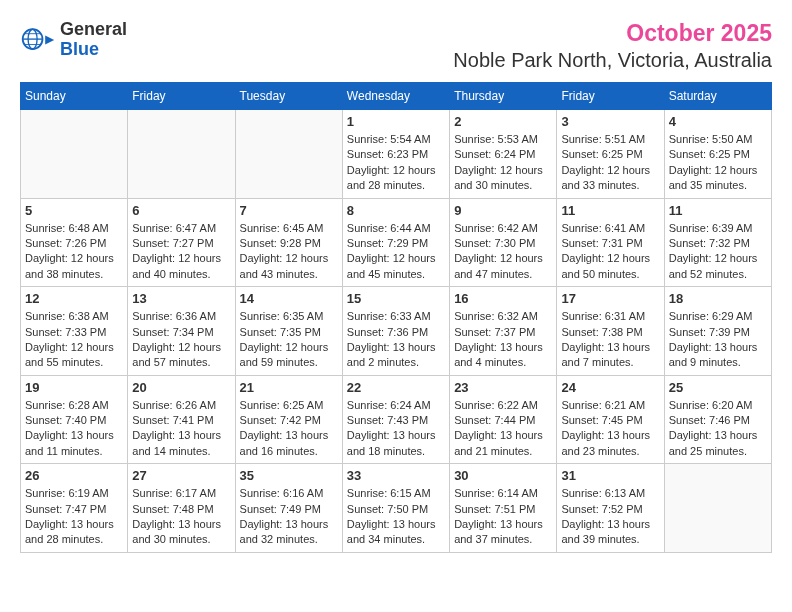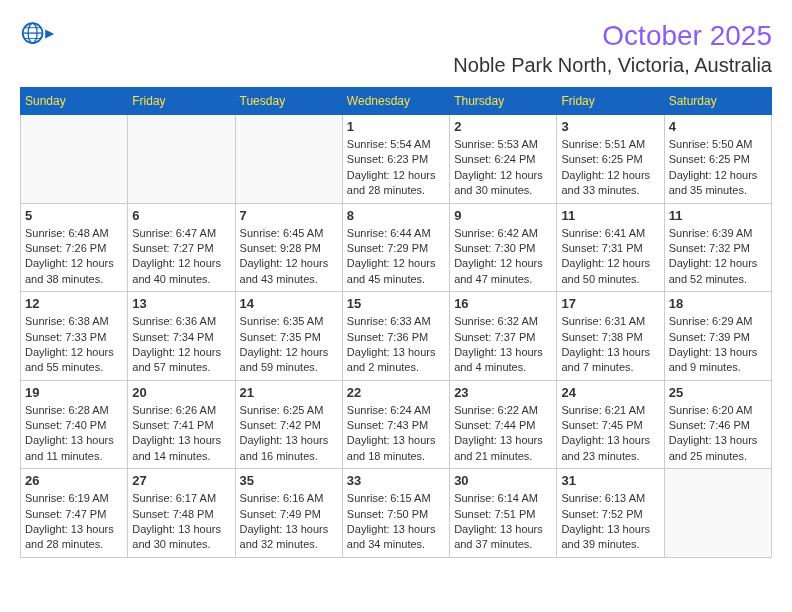--- a/index.html
+++ b/index.html
@@ -29,38 +29,38 @@
     }
     .logo-blue { color: #1565c0; }
     .logo-icon {
       width: 36px;
       height: 28px;
     }
     .title-block {
       text-align: right;
     }
     .month-year {
-      font-size: 28px;
-      font-weight: normal;
-      color: #8b5cf6;
+      font-size: 23px;
+      font-weight: bold;
+      color: #ec4899;
     }
     .location {
       font-size: 20px;
       color: #333;
       margin-top: 2px;
     }
     .calendar {
       width: 100%;
       border-collapse: collapse;
       border: 1px solid #ccc;
       font-size: 11px;
     }
     .calendar th {
       background: #1565c0;
-      color: #fde047;
+      color: #ffffff;
       padding: 6px 4px;
       text-align: left;
       font-weight: normal;
       font-size: 12px;
       border: 1px solid #1565c0;
     }
     .calendar td {
       vertical-align: top;
       padding: 4px;
       border: 1px solid #ccc;
@@ -91,20 +91,24 @@
     <svg class="logo-icon" viewBox="0 0 40 30">
 
       <circle cx="14" cy="14" r="11" fill="none" stroke="#1565c0" stroke-width="2"></circle>
       <ellipse cx="14" cy="14" rx="5" ry="11" fill="none" stroke="#1565c0" stroke-width="1.5"></ellipse>
       <line x1="3" y1="14" x2="25" y2="14" stroke="#1565c0" stroke-width="1.5"></line>
       <line x1="5" y1="8" x2="23" y2="8" stroke="#1565c0" stroke-width="1"></line>
       <line x1="5" y1="20" x2="23" y2="20" stroke="#1565c0" stroke-width="1"></line>
 
       <polygon points="28,10 38,15 28,20" fill="#1565c0"></polygon>
     </svg>
+    <div>
+      <div class="logo-text" style="color:#333;">General</div>
+      <div class="logo-text logo-blue">Blue</div>
+    </div>
   </div>
   <div class="title-block">
     <div class="month-year">October 2025</div>
     <div class="location">Noble Park North, Victoria, Australia</div>
   </div>
 </div>
 
 <table class="calendar">
   <thead>
     <tr>

